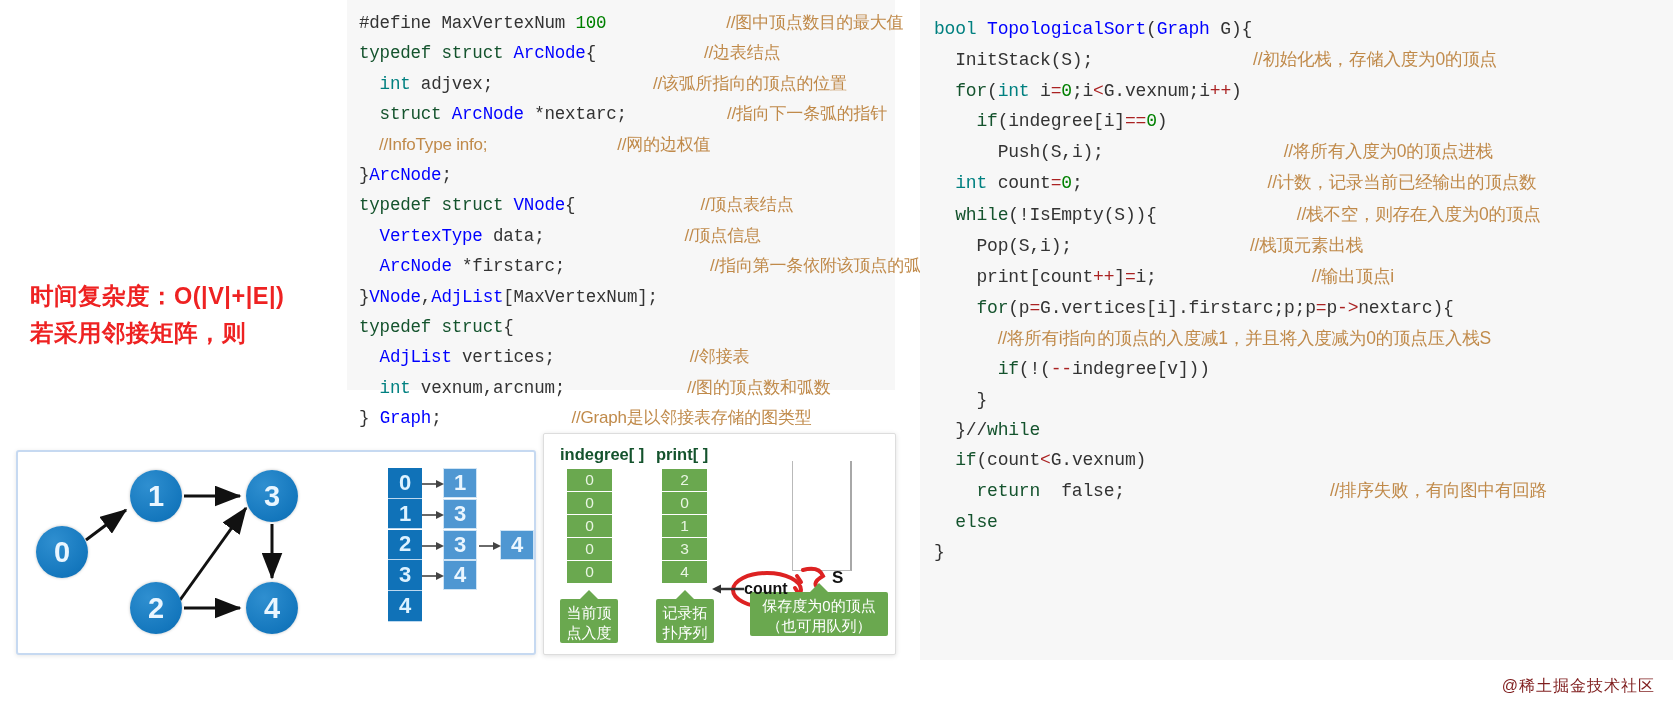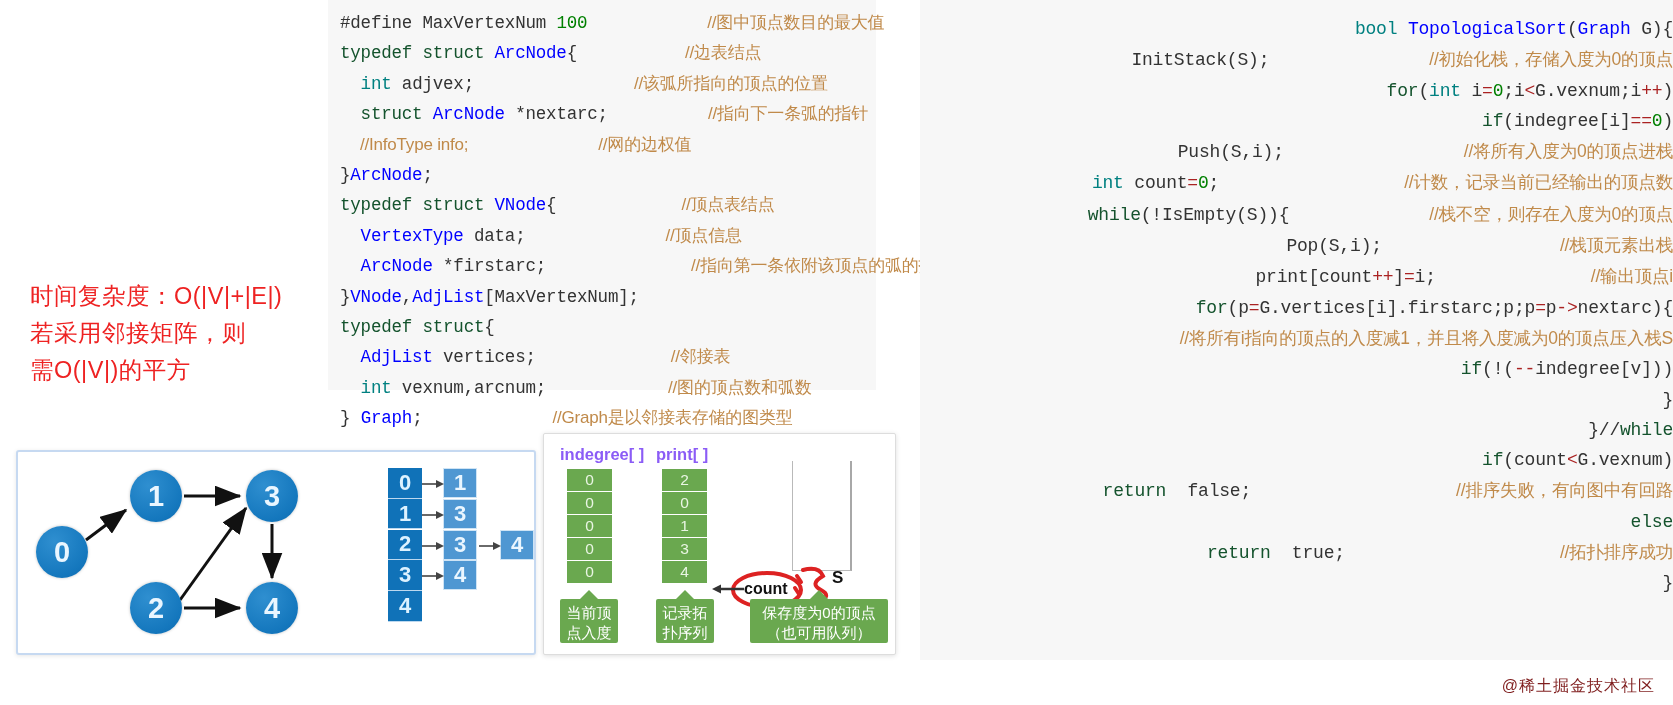--- a/index.html
+++ b/index.html
@@ -12,39 +12,39 @@
     overflow: hidden;
   }
 
   
   .code-panel {
     position: absolute;
     background: #f7f7f7;
     font-family: "Liberation Mono", monospace;
     white-space: nowrap;
   }
-  #code-left  { left: 328px; top: 0px;  width: 548px; height: 390px; padding: 8px 0 0 12px; }
+  #code-left  { left: 347px; top: 0px;  width: 548px; height: 390px; padding: 8px 0 0 12px; }
   #code-right { left: 920px; top: 0px;  width: 753px; height: 660px; padding: 14px 0 0 14px; }
 
   .code-line { display:block; line-height: 30.4px; font-size: 17.5px; letter-spacing: -0.2px; }
-  #code-right .code-line { line-height: 30.3px; font-size: 18px; text-align: right; }
+  #code-right .code-line { line-height: 30.3px; font-size: 18px; }
 
   .kw      { color: #14532d; }       
   .type    { color: #008080; }       
   .fn      { color: #0000ff; }       
   .num     { color: #008000; }       
   .op      { color: #aa2222; }       
   .plain   { color: #333333; }
   .cmt-cn  { color: #c08a4a; font-family: "Liberation Sans", sans-serif; font-size: 17px; }
   #code-right .cmt-cn { font-size: 17.5px; }
   .sp { display:inline-block; }
 
   
   #red-note { position:absolute; left:30px; top:278px; width:300px; color:#ee2222; }
-  #red-note .rn-line { font-size: 23.5px; line-height: 37px; font-weight: 400; letter-spacing: 0.5px; }
+  #red-note .rn-line { font-size: 23.5px; line-height: 37px; font-weight: 700; letter-spacing: 0.5px; }
 
   
   #graph-panel {
     position:absolute; left:16px; top:450px; width:520px; height:205px;
     background:#ffffff; border:2px solid #c6d9f1; border-radius:3px;
     box-shadow: 0 1px 4px rgba(0,0,0,0.10);
   }
   .gnode {
     position:absolute; border-radius:50%;
     background: radial-gradient(circle at 35% 30%, #2f8fd0, #1477bd 70%, #0f69ad);
@@ -65,21 +65,21 @@
     display:flex; align-items:center; justify-content:center;
     font-size:22px; font-weight:600; border:1px solid #cfe4f5;
   }
 
   
   #trace-panel {
     position:absolute; left:543px; top:433px; width:353px; height:222px;
     background:#ffffff; border:1px solid #dddddd; border-radius:2px;
     box-shadow: 0 1px 5px rgba(0,0,0,0.13);
   }
-  .arr-title { position:absolute; font-size:16.5px; font-weight:700; color:#8b5cf6; }
+  .arr-title { position:absolute; font-size:16.5px; font-weight:700; color:#14532d; }
   .arr-col { position:absolute; width:45px; }
   .arr-cell {
     height:23px; background:#6aa84f; color:#e9f5e3;
     display:flex; align-items:center; justify-content:center;
     font-size:15.5px; border-bottom:1px solid #ffffff;
   }
   .green-callout {
     position:absolute; background:#6aa84f; color:#ffffff;
     font-size:15px; line-height:20px; text-align:center;
     padding:4px 5px 0 5px; border-radius:2px;
@@ -107,21 +107,20 @@
     color:#7f1d1d; font-size:16px; letter-spacing:1px;
     font-family:"Liberation Sans", sans-serif;
   }
 </style>
 </head>
 <body>
 
 <div id="red-note">
   <div class="rn-line">时间复杂度：O(|V|+|E|)</div>
   <div class="rn-line" style="margin-top:0">若采用邻接矩阵，则</div>
-  <div class="rn-line">需O(|V|)的平方</div>
 </div>
 
 <div class="code-panel" id="code-left">
     <div class="code-line"><span class="plain">#</span><span class="plain">define</span>&nbsp;<span class="plain">MaxVertexNum</span>&nbsp;<span class="num">100</span><span class="sp" style="width:120px"></span><span class="cmt-cn">//图中顶点数目的最大值</span></div>
     <div class="code-line"><span class="kw">typedef</span>&nbsp;<span class="kw">struct</span>&nbsp;<span class="fn">ArcNode</span><span class="plain">{</span><span class="sp" style="width:108px"></span><span class="cmt-cn">//边表结点</span></div>
     <div class="code-line">&nbsp;&nbsp;<span class="type">int</span>&nbsp;<span class="plain">adjvex</span><span class="plain">;</span><span class="sp" style="width:160px"></span><span class="cmt-cn">//该弧所指向的顶点的位置</span></div>
     <div class="code-line">&nbsp;&nbsp;<span class="kw">struct</span>&nbsp;<span class="fn">ArcNode</span>&nbsp;<span class="plain">*</span><span class="plain">nextarc</span><span class="plain">;</span><span class="sp" style="width:100px"></span><span class="cmt-cn">//指向下一条弧的指针</span></div>
     <div class="code-line"><span class="sp" style="width:20px"></span><span class="cmt-cn">//InfoType info;</span><span class="sp" style="width:130px"></span><span class="cmt-cn">//网的边权值</span></div>
     <div class="code-line"><span class="plain">}</span><span class="fn">ArcNode</span><span class="plain">;</span></div>
     <div class="code-line"><span class="kw">typedef</span>&nbsp;<span class="kw">struct</span>&nbsp;<span class="fn">VNode</span><span class="plain">{</span><span class="sp" style="width:125px"></span><span class="cmt-cn">//顶点表结点</span></div>
@@ -145,21 +144,20 @@
     <div class="code-line">&nbsp;&nbsp;&nbsp;&nbsp;<span class="plain">Pop</span><span class="plain">(</span><span class="plain">S</span><span class="plain">,</span><span class="plain">i</span><span class="plain">)</span><span class="plain">;</span><span class="sp" style="width:178px"></span><span class="cmt-cn">//栈顶元素出栈</span></div>
     <div class="code-line">&nbsp;&nbsp;&nbsp;&nbsp;<span class="plain">print</span><span class="plain">[</span><span class="plain">count</span><span class="op">++</span><span class="plain">]</span><span class="op">=</span><span class="plain">i</span><span class="plain">;</span><span class="sp" style="width:155px"></span><span class="cmt-cn">//输出顶点i</span></div>
     <div class="code-line">&nbsp;&nbsp;&nbsp;&nbsp;<span class="kw">for</span><span class="plain">(</span><span class="plain">p</span><span class="op">=</span><span class="plain">G</span><span class="plain">.</span><span class="plain">vertices</span><span class="plain">[</span><span class="plain">i</span><span class="plain">]</span><span class="plain">.</span><span class="plain">firstarc</span><span class="plain">;</span><span class="plain">p</span><span class="plain">;</span><span class="plain">p</span><span class="op">=</span><span class="plain">p</span><span class="op">-&gt;</span><span class="plain">nextarc</span><span class="plain">)</span><span class="plain">{</span></div>
     <div class="code-line">&nbsp;&nbsp;&nbsp;&nbsp;&nbsp;&nbsp;<span class="sp" style="width:0px"></span><span class="cmt-cn">//将所有i指向的顶点的入度减1，并且将入度减为0的顶点压入栈S</span></div>
     <div class="code-line">&nbsp;&nbsp;&nbsp;&nbsp;&nbsp;&nbsp;<span class="kw">if</span><span class="plain">(</span><span class="plain">!</span><span class="plain">(</span><span class="op">--</span><span class="plain">indegree</span><span class="plain">[</span><span class="plain">v</span><span class="plain">]</span><span class="plain">)</span><span class="plain">)</span></div>
     <div class="code-line">&nbsp;&nbsp;&nbsp;&nbsp;<span class="plain">}</span></div>
     <div class="code-line">&nbsp;&nbsp;<span class="plain">}</span><span class="plain">/</span><span class="plain">/</span><span class="kw">while</span></div>
     <div class="code-line">&nbsp;&nbsp;<span class="kw">if</span><span class="plain">(</span><span class="plain">count</span><span class="op">&lt;</span><span class="plain">G</span><span class="plain">.</span><span class="plain">vexnum</span><span class="plain">)</span></div>
     <div class="code-line">&nbsp;&nbsp;&nbsp;&nbsp;<span class="kw">return</span>&nbsp;&nbsp;<span class="plain">false</span><span class="plain">;</span><span class="sp" style="width:205px"></span><span class="cmt-cn">//排序失败，有向图中有回路</span></div>
     <div class="code-line">&nbsp;&nbsp;<span class="kw">else</span></div>
-    <div class="code-line">&nbsp;&nbsp;&nbsp;&nbsp;<span class="kw">return</span>&nbsp;&nbsp;<span class="plain">true</span><span class="plain">;</span><span class="sp" style="width:215px"></span><span class="cmt-cn">//拓扑排序成功</span></div>
     <div class="code-line"><span class="plain">}</span></div>
   </div>
 
 <div id="graph-panel">
   <svg width="520" height="205" style="position:absolute;left:0;top:0">
     <defs>
       <marker id="ah" markerWidth="9" markerHeight="7" refX="8.5" refY="3.5" orient="auto">
         <polygon points="0 0, 9 3.5, 0 7" fill="#111111"></polygon>
       </marker>
     </defs>
@@ -237,16 +235,16 @@
     <path d="M68 12 l4 6 M66 24 l4 6" fill="none" stroke="#dd2222" stroke-width="4" stroke-linecap="round"></path>
   </svg>
   <svg id="count-arrow" width="34" height="14">
     <line x1="32" y1="7" x2="8" y2="7" stroke="#333" stroke-width="2.5"></line>
     <polygon points="0,7 9,2.5 9,11.5" fill="#333"></polygon>
   </svg>
   <div id="count-label">count</div>
 
   <div class="green-callout" style="left:16px; top:165px; width:58px;">当前顶点入度</div>
   <div class="green-callout" style="left:112px; top:165px; width:58px;">记录拓扑序列</div>
-  <div class="green-callout" style="left:206px; top:165px; width:138px;">保存度为0的顶点（也可用队列）</div>
+  <div class="green-callout" style="left:206px; top:158px; width:138px;">保存度为0的顶点（也可用队列）</div>
 </div>
 
 <div id="watermark">@稀土掘金技术社区</div>
 
 </body></html>

